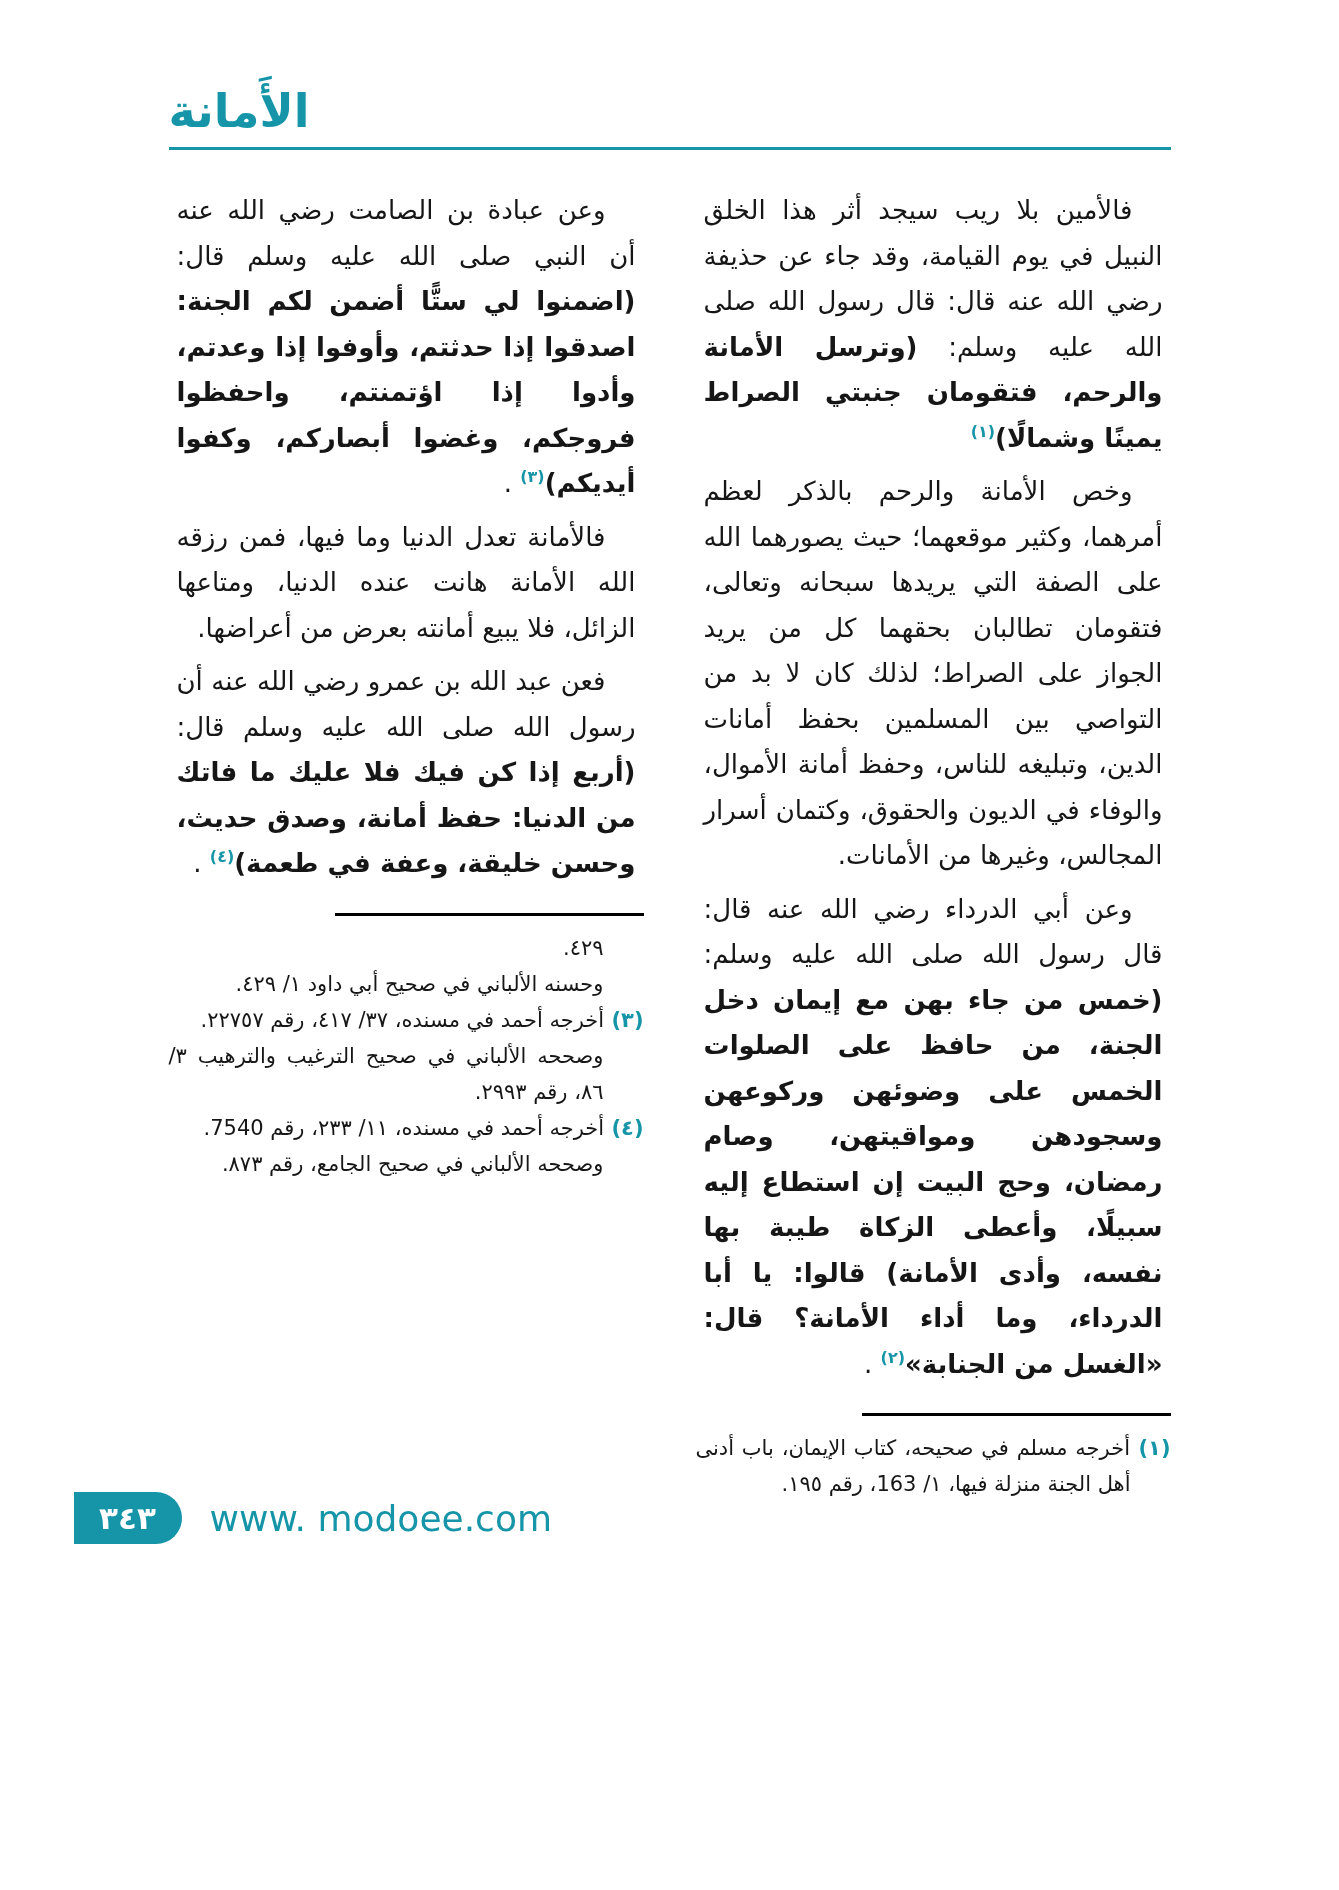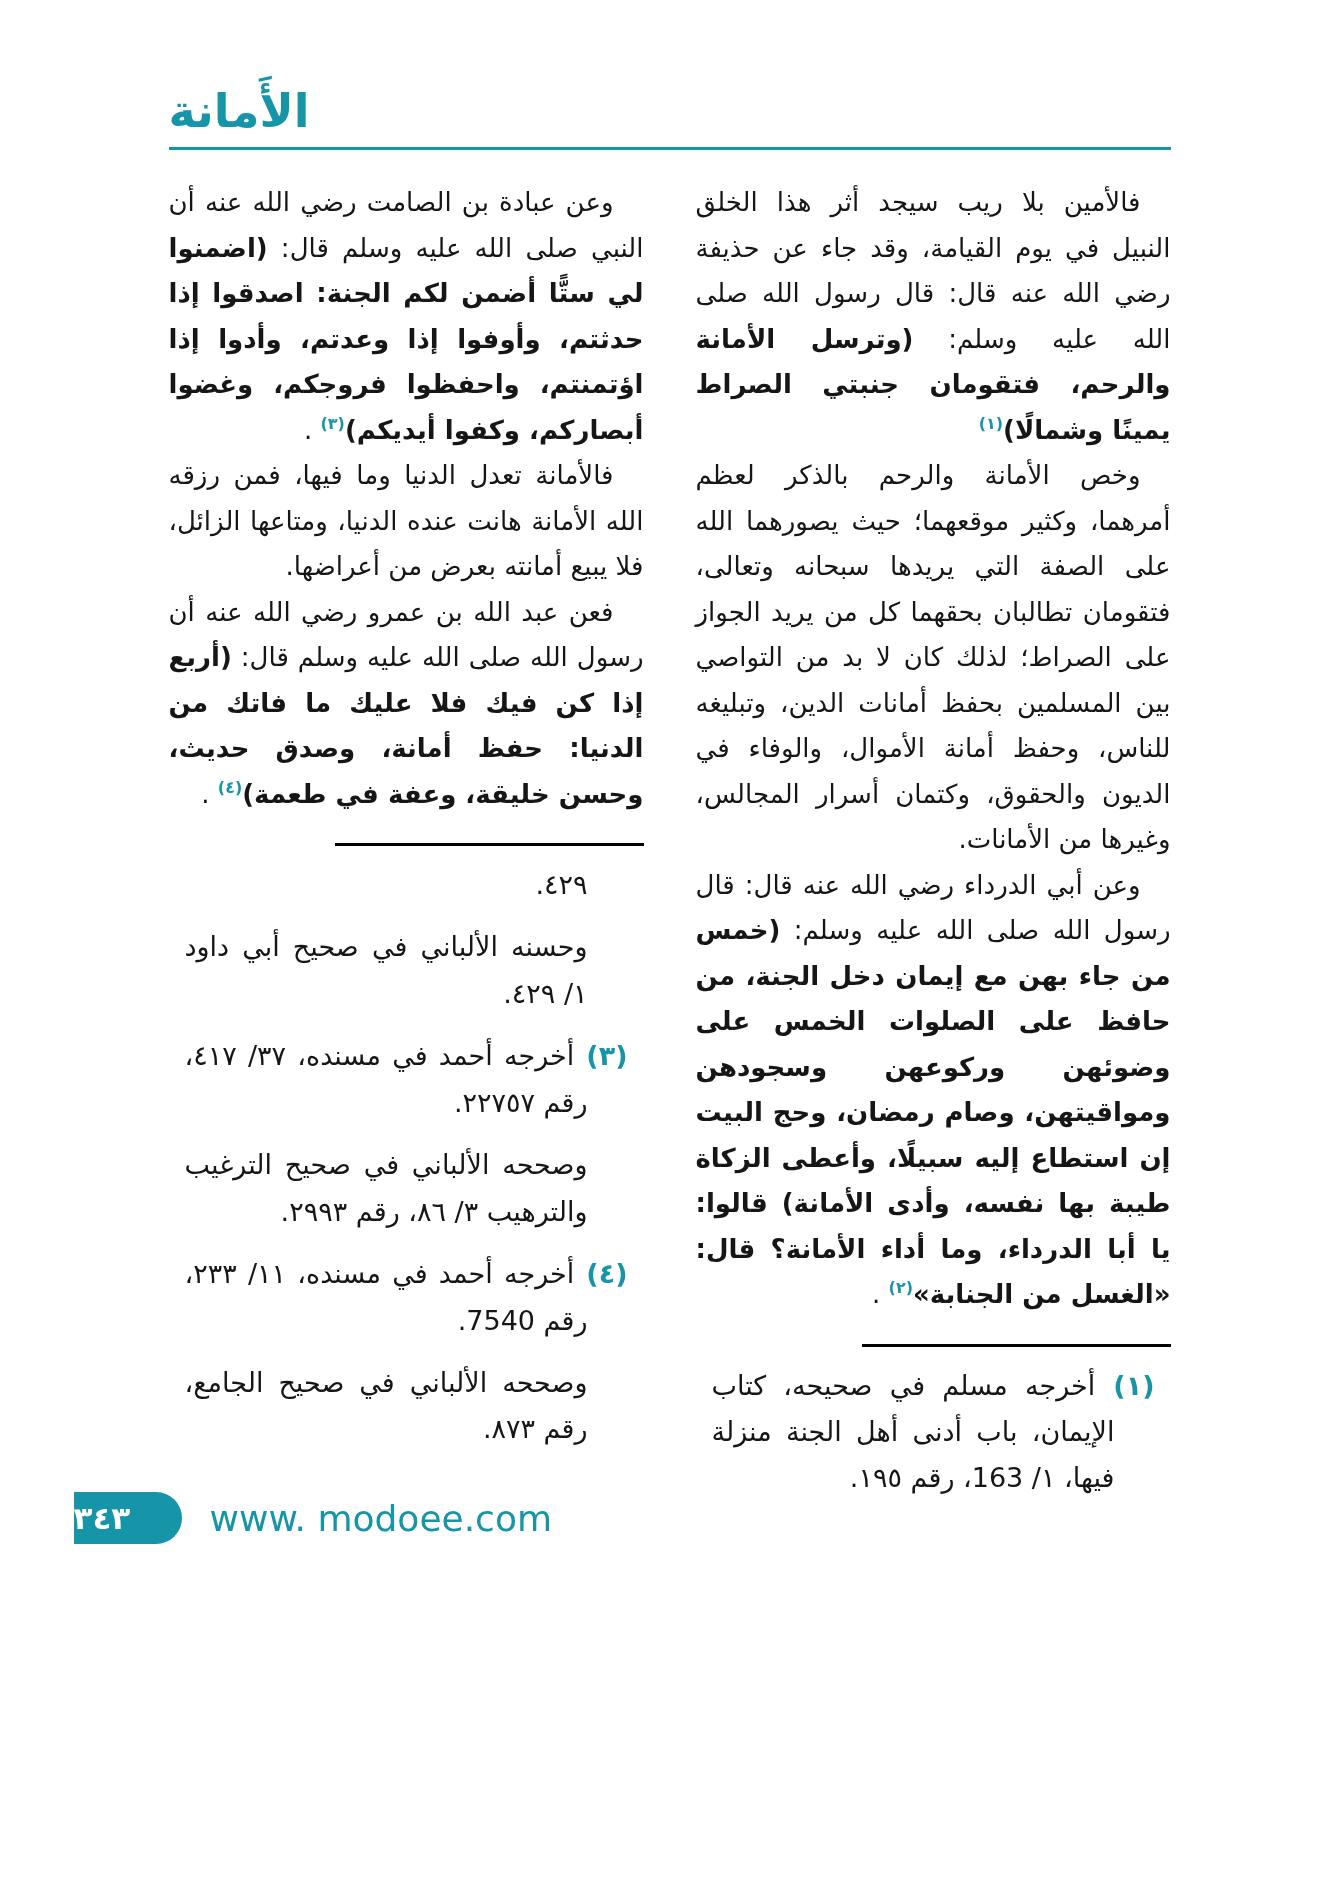--- a/index.html
+++ b/index.html
@@ -14,40 +14,40 @@
   .header { position:absolute; top:84px; left:95px; right:95px; direction:ltr; text-align:left; }
   .running-title { color:var(--accent); font-size:46px; font-weight:bold; line-height:1.2; }
   .header-rule { margin-top:8px; border-top:3px solid var(--accent); }
 
   
   .columns { position:absolute; top:180px; left:95px; right:95px; display:flex; gap:52px; }
   .col { flex:1; min-width:0; }
 
   .para {
     font-size:26px; line-height:1.75; text-align:justify; text-indent:30px;
-    margin:0; color:var(--ink);
+    margin:8px; color:var(--ink);
   }
   .plain { font-weight:normal; }
   .bold { font-weight:bold; }
   .ref { color:var(--accent); font-size:16px; font-weight:bold; vertical-align:super; line-height:0; }
 
   .fn-sep { width:65%; border-top:3px solid #000; margin:26px 0 14px; }
 
   .footnote {
-    font-size:27px; line-height:1.72; text-align:justify; margin:16px;
+    font-size:21px; line-height:1.72; text-align:justify; margin:0;
     padding-right:40px; text-indent:-40px; color:var(--ink);
   }
   .footnote.cont { text-indent:0; }
   .fn-num { color:var(--accent); font-weight:bold; }
 
   
   .footer { position:absolute; left:0; top:1490px; height:56px; display:flex; align-items:center; direction:ltr; }
   .page-pill {
     width:108px; height:52px; background:var(--accent);
-    border-radius:0 26px 26px 0; display:flex; align-items:center; 
+    border-radius:0 26px 26px 0; display:flex; align-items:center; justify-content:center;
   }
   .page-num { color:#ffffff; font-size:31px; font-weight:bold; }
   .site-url { margin-left:28px; color:var(--accent); font-size:36px; }
 </style>
 </head>
 <body>
 
 <div class="page">
 
   <div class="header">

